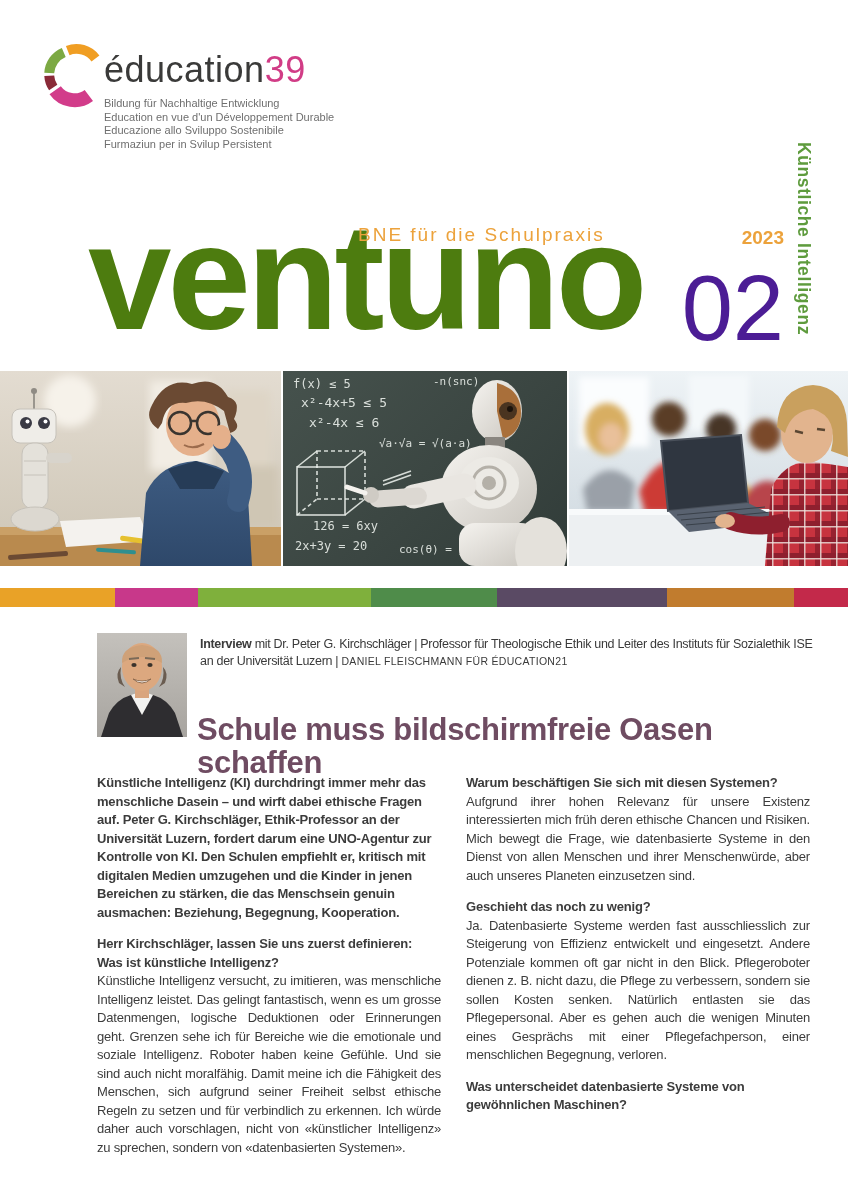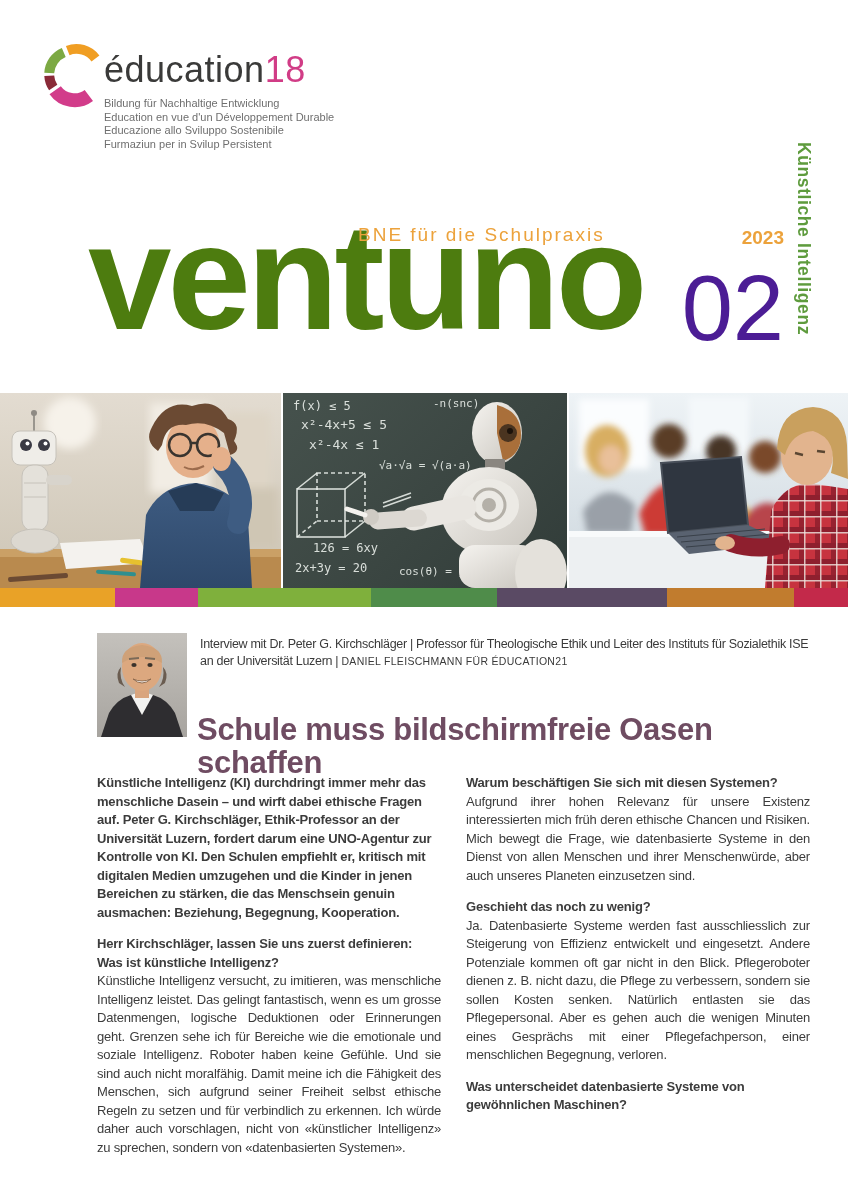--- a/index.html
+++ b/index.html
@@ -17,21 +17,21 @@
   .ventuno{position:absolute;left:88px;top:202px;font-size:150px;line-height:1;
            font-weight:bold;color:#4d7c0f;letter-spacing:-4px;}
   .series{position:absolute;left:358px;top:224px;font-size:19px;font-weight:normal;
           color:#eca23b;letter-spacing:2px;}
   .year{position:absolute;right:64px;top:227px;font-size:19px;font-weight:bold;color:#eca23b;margin-left:22px;}
   .issue{position:absolute;right:64px;top:262px;font-size:92px;line-height:1;font-weight:normal;color:#4c1d95;}
   .theme-vertical{position:absolute;right:34px;top:142px;writing-mode:vertical-rl;
                   font-size:17.5px;font-weight:bold;letter-spacing:.6px;color:#5e9b3d;}
 
   
-  .photo-strip{position:absolute;left:0;top:393px;width:848px;height:203px;display:flex;gap:2px;background:#fff;}
+  .photo-strip{position:absolute;left:0;top:371px;width:848px;height:203px;display:flex;gap:2px;background:#fff;}
   .panel{position:relative;height:195px;overflow:hidden;}
   .panel svg{position:absolute;left:0;top:0;}
   .p1{width:281px;}
   .p2{width:284px;background:linear-gradient(135deg,#46524d 0%,#3b4642 55%,#313c39 100%);}
   .p3{width:279px;}
   .chalk{position:absolute;font-family:"DejaVu Sans Mono",monospace;color:rgba(238,243,238,.88);white-space:nowrap;}
 
   
   .stripe{position:absolute;left:0;top:588px;width:848px;height:19px;display:flex;}
   .stripe span{height:19px;display:block;}
@@ -41,21 +41,21 @@
   .stripe span:nth-child(4){width:126px;}
   .stripe span:nth-child(5){width:170px;}
   .stripe span:nth-child(6){width:127px;}
   .stripe span:nth-child(7){width:54px;}
 
   
   .portrait{position:absolute;left:97px;top:633px;width:90px;height:104px;}
   .kicker{position:absolute;left:200px;top:636px;width:648px;font-size:12.5px;
           line-height:17px;letter-spacing:-.3px;color:#3a3a3a;}
   .kicker .line{white-space:nowrap;}
-  .kicker b{font-weight:normal;}
+  .kicker b{font-weight:bold;}
   .kicker .credit{font-size:10.5px;letter-spacing:.3px;}
   .headline{position:absolute;left:197px;top:713px;width:580px;margin:0;
             font-size:31px;line-height:33px;font-weight:bold;color:#6f4c62;letter-spacing:-.3px;}
 
   
   .columns{position:absolute;left:97px;top:774px;width:713px;display:flex;gap:25px;
            font-size:13px;line-height:18.5px;letter-spacing:-.2px;}
   .col{width:350px;}
   .col p{margin:0;}
   .lead{font-weight:bold;margin-bottom:13px !important;}
@@ -67,21 +67,21 @@
 <body>
 
 <div class="page">
 
   <svg class="logo-icon" viewBox="0 0 100 110">
     <path d="M 42 18 A 36 36 0 0 1 84 30" fill="none" stroke="#f09e23" stroke-width="15"></path>
     <path d="M 36 21 A 36 36 0 0 0 14 52" fill="none" stroke="#7ca943" stroke-width="15"></path>
     <path d="M 14 56 A 36 36 0 0 0 20 74" fill="none" stroke="#8a2a38" stroke-width="15"></path>
     <path d="M 23 78 A 36 36 0 0 0 74 86" fill="none" stroke="#d23c8a" stroke-width="21"></path>
   </svg>
-  <div class="brand"><span>éducation</span><span class="num">18</span></div>
+  <div class="brand"><span>éducation</span><span class="num">39</span></div>
   <div class="taglines">
     <div>Bildung für Nachhaltige Entwicklung</div>
     <div>Education en vue d'un Développement Durable</div>
     <div>Educazione allo Sviluppo Sostenibile</div>
     <div>Furmaziun per in Svilup Persistent</div>
   </div>
 
   <div class="ventuno">ventuno</div>
   <div class="series">BNE für die Schulpraxis</div>
   <div class="year">2023</div>
@@ -143,21 +143,21 @@
         <path d="M184,74 Q193,79 204,73" stroke="#9c6b4c" stroke-width="2" fill="none"></path>
         <path d="M238,130 Q248,96 224,72" stroke="#3e5c82" stroke-width="22" fill="none" stroke-linecap="round"></path>
         <ellipse cx="221" cy="66" rx="10" ry="12" fill="#e5b08b"></ellipse>
       </svg>
     </div>
 
     <div class="panel p2">
       <span class="chalk" style="left:10px;top:6px;font-size:12px;">f(x) ≤ 5</span>
       <span class="chalk" style="left:150px;top:4px;font-size:11px;">-n(snc)</span>
       <span class="chalk" style="left:18px;top:24px;font-size:13px;">x²-4x+5 ≤ 5</span>
-      <span class="chalk" style="left:26px;top:44px;font-size:13px;">x²-4x ≤ 1</span>
+      <span class="chalk" style="left:26px;top:44px;font-size:13px;">x²-4x ≤ 6</span>
       <span class="chalk" style="left:96px;top:66px;font-size:11px;">√a·√a = √(a·a)</span>
       <span class="chalk" style="left:30px;top:148px;font-size:12px;">126 = 6xy</span>
       <span class="chalk" style="left:12px;top:168px;font-size:12px;text-align:center;">2x+3y = 20</span>
       <span class="chalk" style="left:116px;top:172px;font-size:11px;">cos(θ) = y/x</span>
       <svg width="284" height="195" viewBox="0 0 284 195">
         <defs>
           <linearGradient id="robo" x1="0" y1="0" x2="1" y2="1">
             <stop offset="0" stop-color="#f5f3ef"></stop>
               <stop offset="1" stop-color="#c9c5be"></stop>
           </linearGradient>

